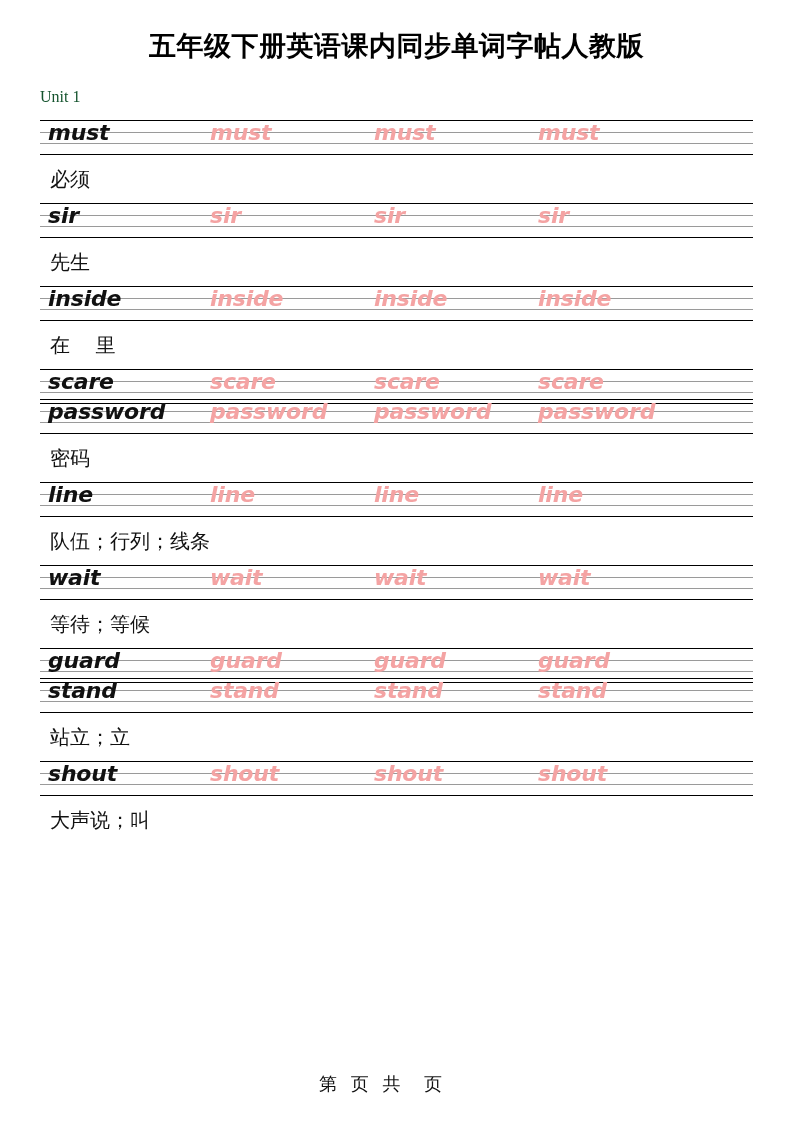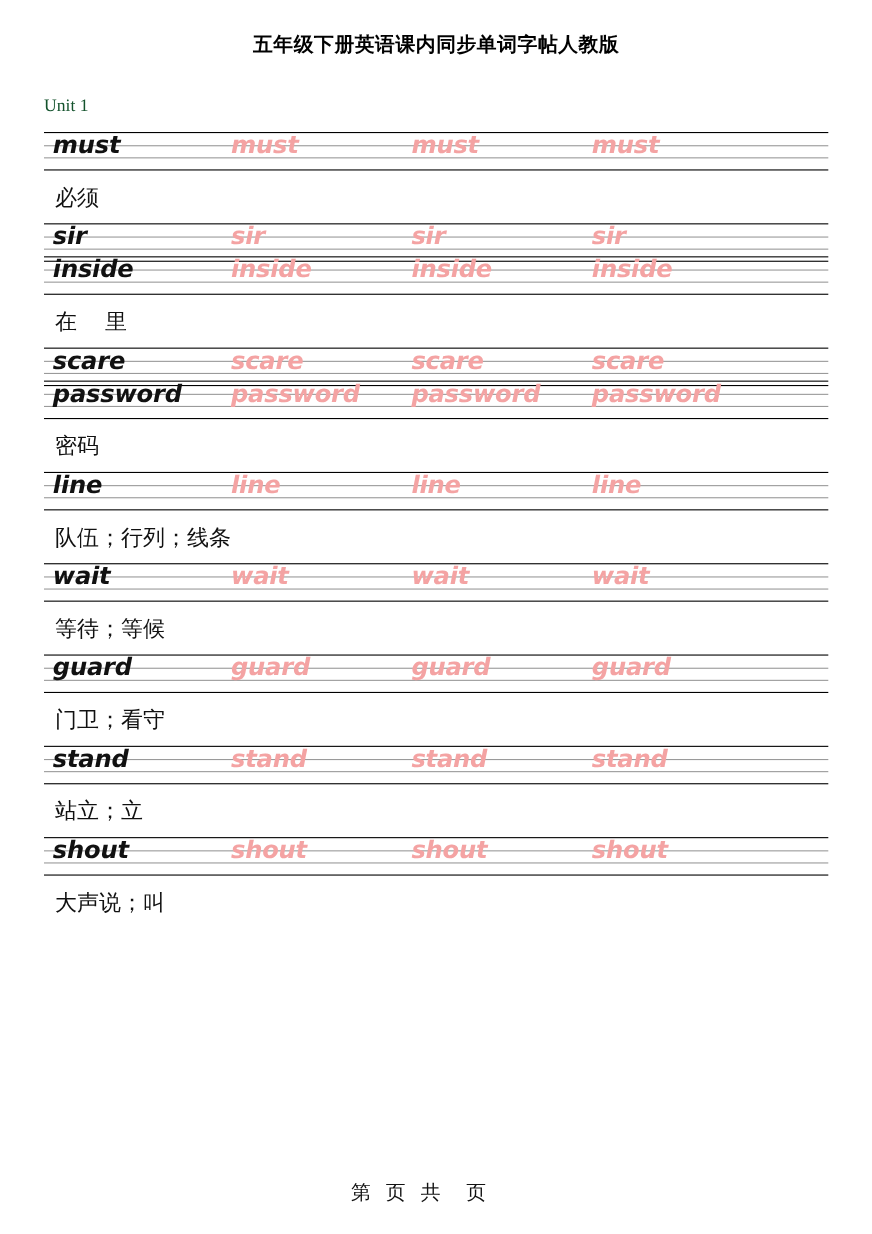--- a/index.html
+++ b/index.html
@@ -26,21 +26,21 @@
 
   
   .title {
     position: absolute;
     top: 28px;
     left: 0;
     width: 793px;
     text-align: center;
     font-family: "DejaVu Sans", "Liberation Sans", sans-serif;
     font-weight: 700;
-    font-size: 18px;
+    font-size: 27px;
     letter-spacing: 0.5px;
     color: #000;
     white-space: nowrap;
   }
 
   
   .unit-label {
     position: absolute;
     top: 88px;
     left: 40px;
@@ -168,20 +168,23 @@
           <div class="ln ln-mid1"></div>
           <div class="ln ln-base"></div>
           <div class="ln ln-bottom"></div>
           <div class="words">
             <span class="word model">sir</span>
             <span class="word trace trace-1">sir</span>
             <span class="word trace trace-2">sir</span>
             <span class="word trace trace-3">sir</span>
           </div>
         </div>
+        <div class="meaning-row">
+          <span class="meaning">先生</span>
+        </div>
       </div>
       <div class="word-group">
         <div class="staff">
           <div class="ln ln-top"></div>
           <div class="ln ln-mid1"></div>
           <div class="ln ln-base"></div>
           <div class="ln ln-bottom"></div>
           <div class="words">
             <span class="word model">inside</span>
             <span class="word trace trace-1">inside</span>
@@ -264,23 +267,20 @@
           <div class="ln ln-mid1"></div>
           <div class="ln ln-base"></div>
           <div class="ln ln-bottom"></div>
           <div class="words">
             <span class="word model">guard</span>
             <span class="word trace trace-1">guard</span>
             <span class="word trace trace-2">guard</span>
             <span class="word trace trace-3">guard</span>
           </div>
         </div>
-        <div class="meaning-row">
-          <span class="meaning">门卫；看守</span>
-        </div>
       </div>
       <div class="word-group">
         <div class="staff">
           <div class="ln ln-top"></div>
           <div class="ln ln-mid1"></div>
           <div class="ln ln-base"></div>
           <div class="ln ln-bottom"></div>
           <div class="words">
             <span class="word model">stand</span>
             <span class="word trace trace-1">stand</span>

